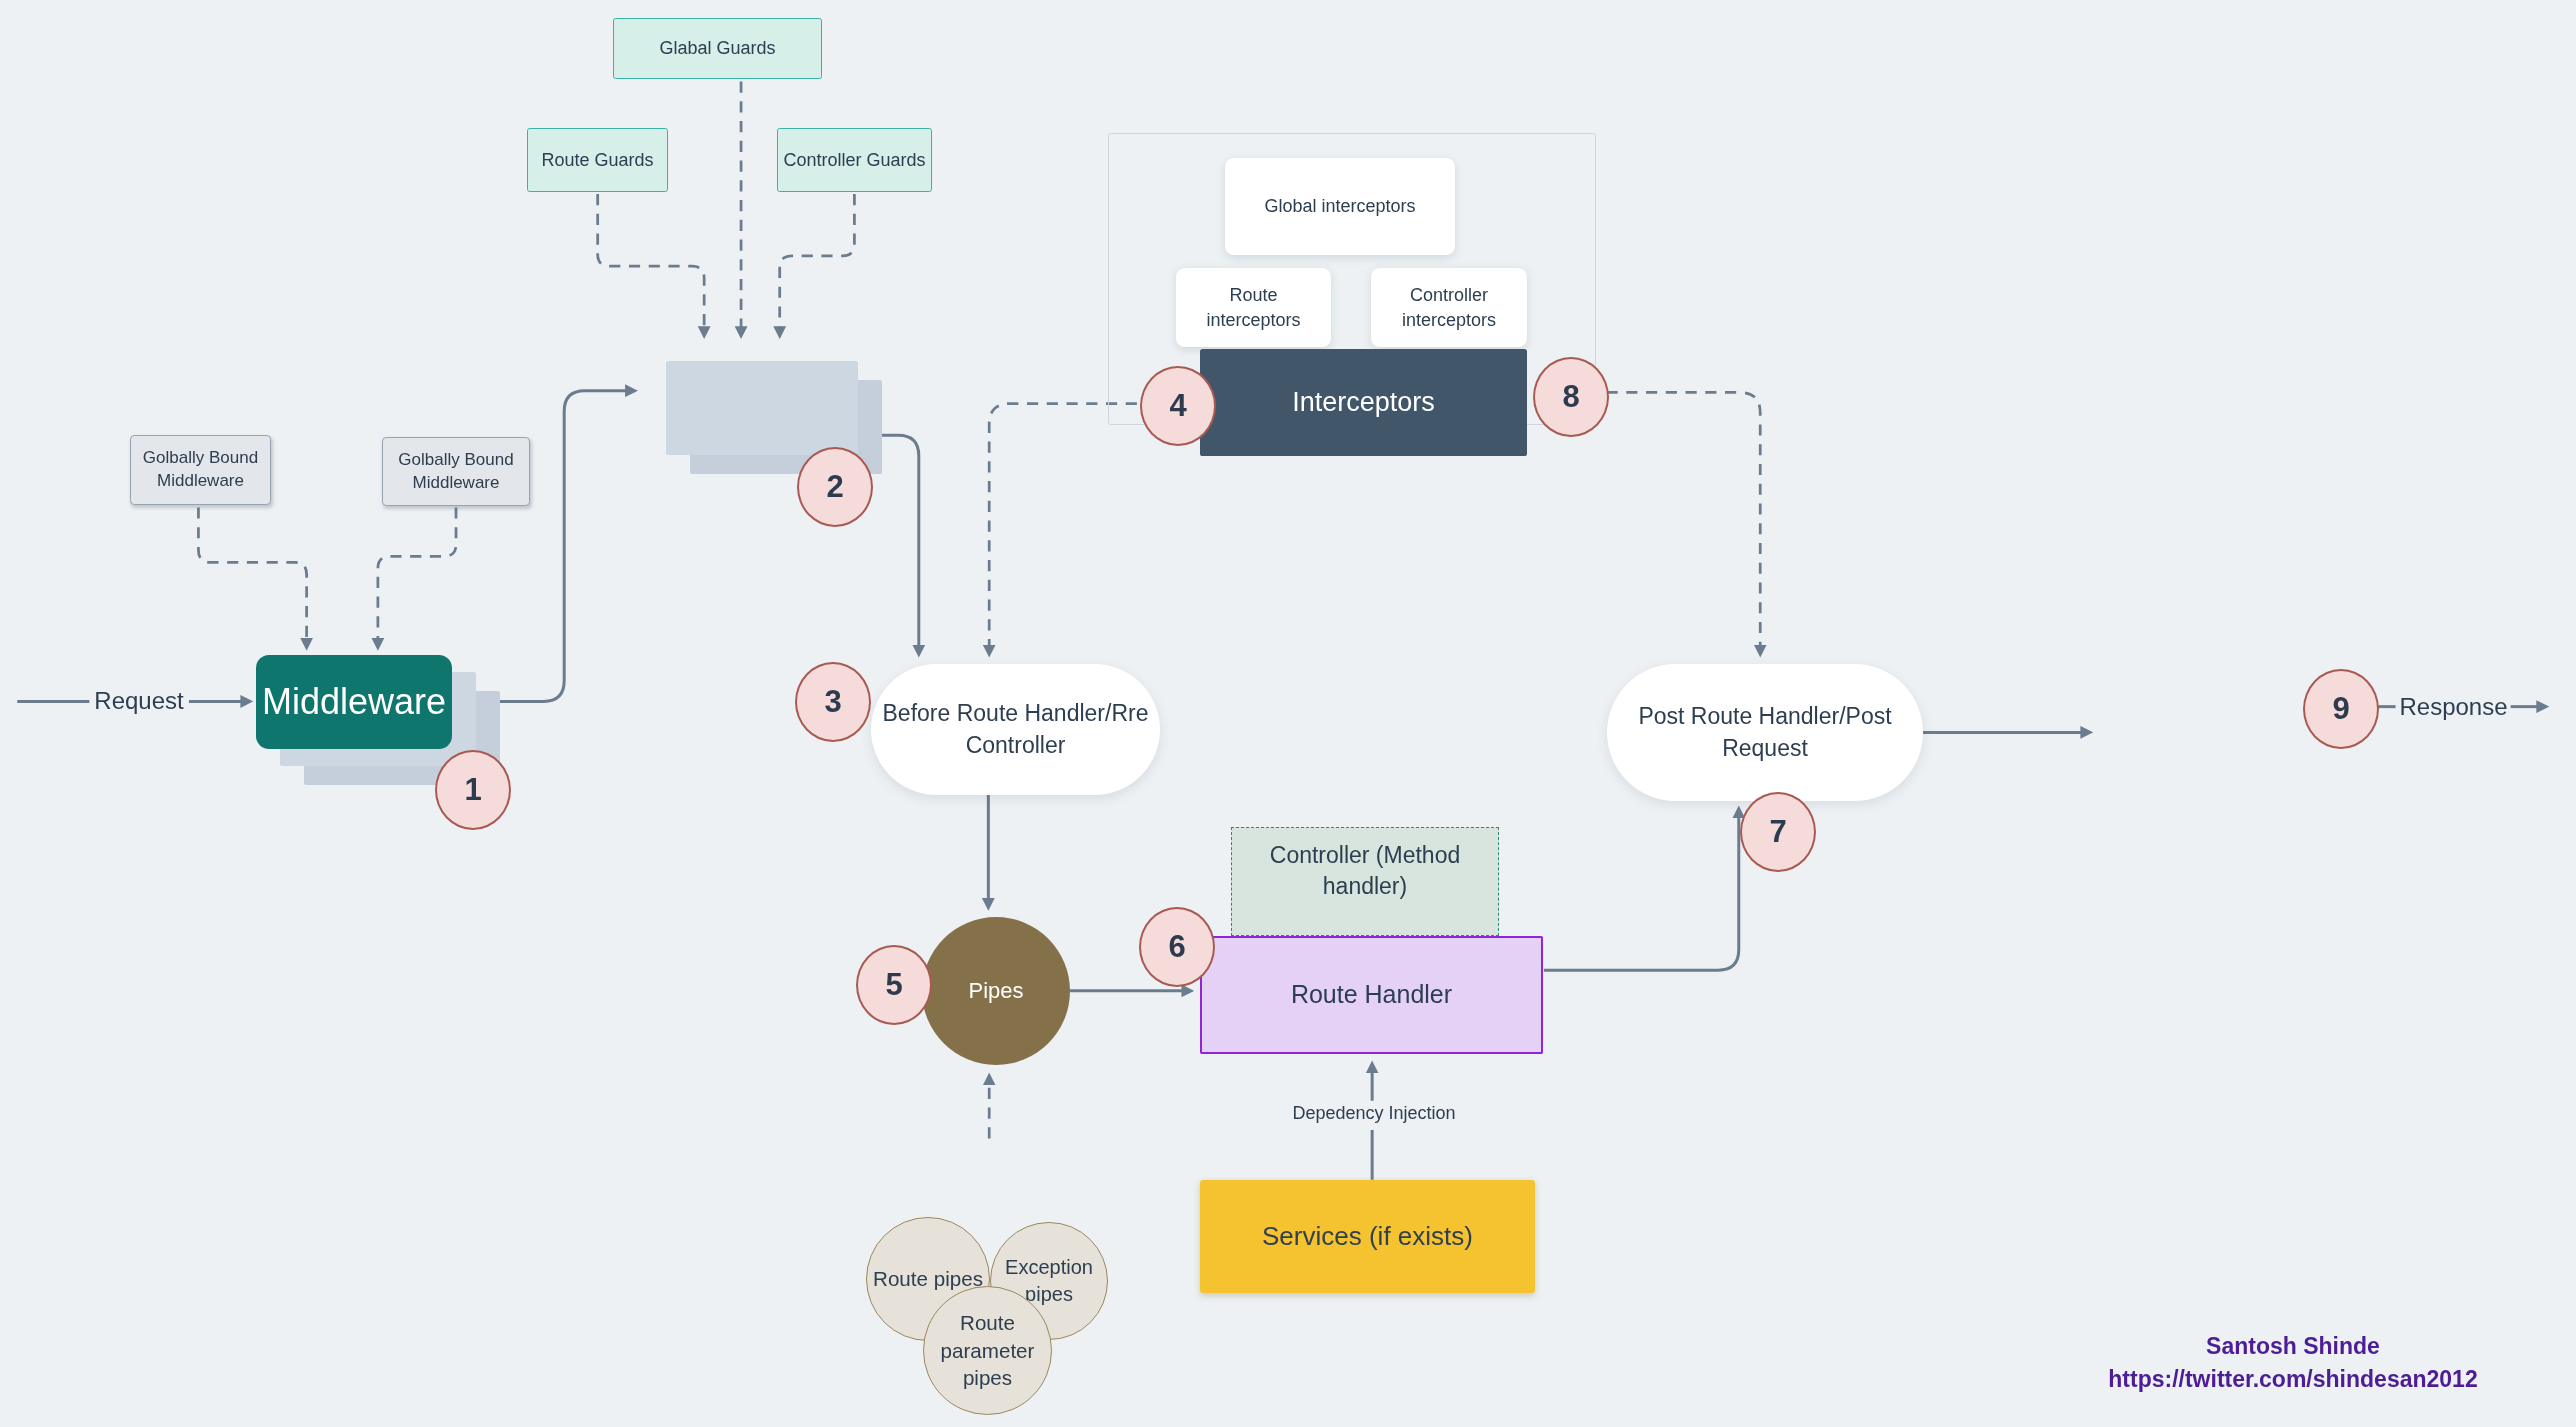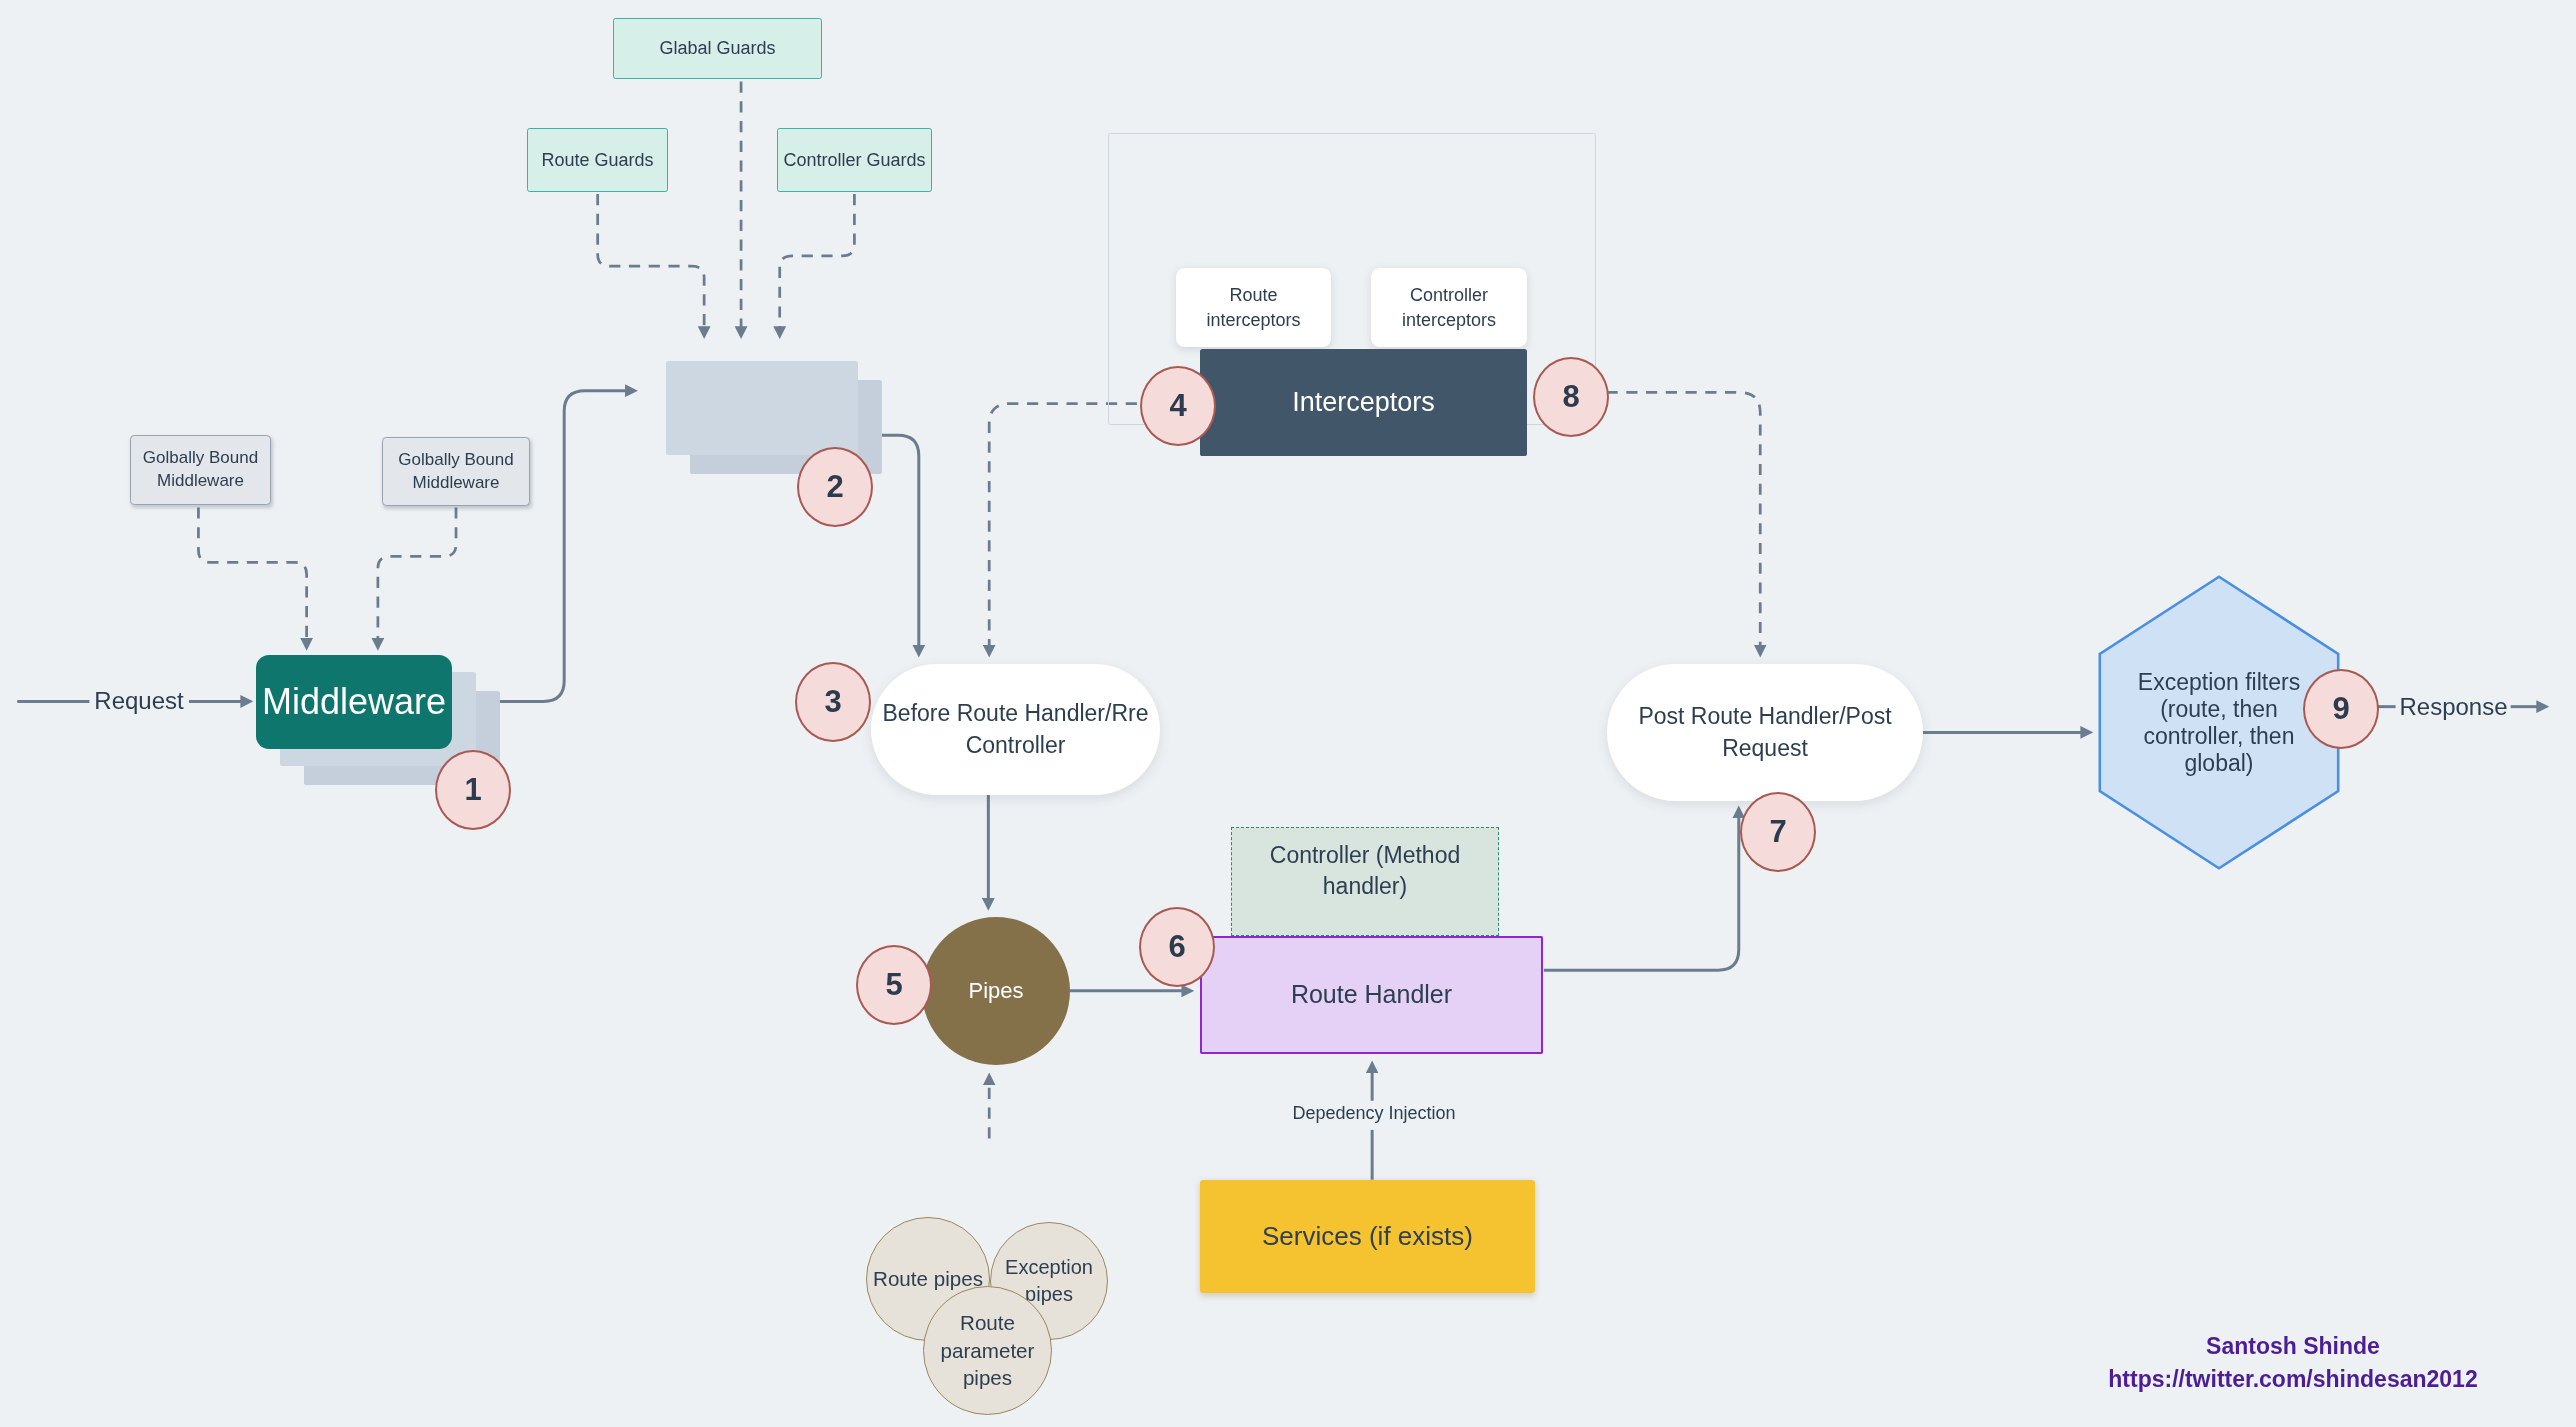--- a/index.html
+++ b/index.html
@@ -115,45 +115,40 @@
 
   <div class="stack-shadow" style="left:304px;top:691px;width:196px;height:94px;background:#c4cfdb;"></div>
   <div class="stack-shadow" style="left:280px;top:672px;width:196px;height:94px;background:#cdd7e1;"></div>
   <div class="node middleware-main" style="left:256px;top:655px;width:196px;height:94px;">
     <span>Middleware</span>
   </div>
 
   <div class="flow-label" style="left:89px;top:675px;width:100px;height:52px;">Request</div>
 
   <div class="container-frame" style="left:1108px;top:133px;width:486px;height:290px;"></div>
+  <div class="node white-box" style="left:1225px;top:158px;width:230px;height:97px;">
+    <span>Global interceptors</span>
+  </div>
   <div class="node white-box" style="left:1176px;top:268px;width:155px;height:79px;">
     <span style="width:120px;">Route interceptors</span>
   </div>
   <div class="node white-box" style="left:1371px;top:268px;width:156px;height:79px;">
     <span style="width:120px;">Controller interceptors</span>
   </div>
   <div class="node dark-box" style="left:1200px;top:349px;width:327px;height:107px;">
     <span>Interceptors</span>
   </div>
 
   <div class="node pill" style="left:871px;top:664px;width:289px;height:131px;">
     <span class="inner" style="width:271px;">Before Route Handler/Rre Controller</span>
   </div>
   <div class="node pill" style="left:1607px;top:664px;width:316px;height:137px;">
     <span class="inner" style="width:292px;">Post Route Handler/Post Request</span>
   </div>
 
-  <div class="hex-wrap" style="left:2098px;top:575px;width:242px;height:295px;">
-    <svg width="242" height="295" viewBox="0 0 282 344">
-      <polygon points="141,2 280,92 280,252 141,342 2,252 2,92" fill="#cfe1f5" stroke="#4a8fe0" stroke-width="3"></polygon>
-    </svg>
-    <div class="hex-text">
-      <span style="width:204px;">Exception filters (route, then controller, then global)</span>
-    </div>
-  </div>
   <div class="flow-label" style="left:2397px;top:681px;width:113px;height:52px;">Response</div>
 
   <div class="node circle-node pipes-circle" style="left:922px;top:917px;width:148px;height:148px;">
     <span>Pipes</span>
   </div>
 
   <div class="node cm-box" style="left:1231px;top:827px;width:268px;height:109px;align-items:flex-start;padding-top:12px;">
     <span style="width:197px;">Controller (Method handler)</span>
   </div>
   <div class="node rh-box" style="left:1200px;top:936px;width:343px;height:118px;">

